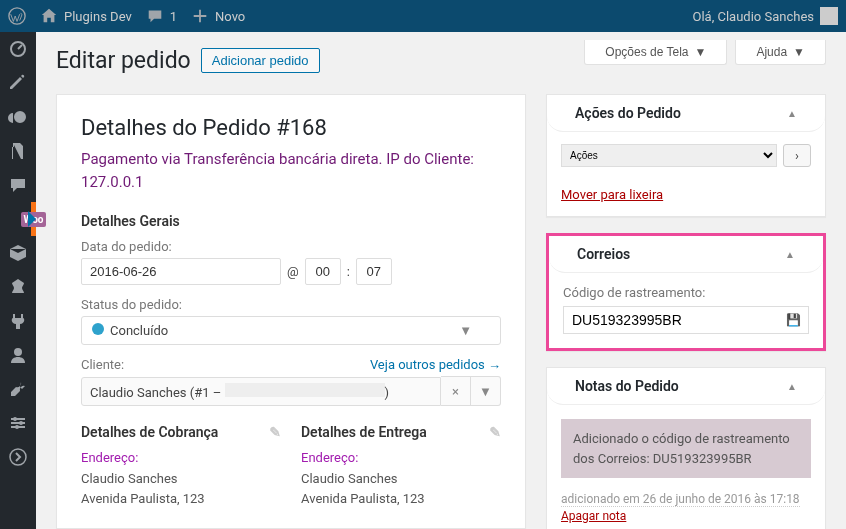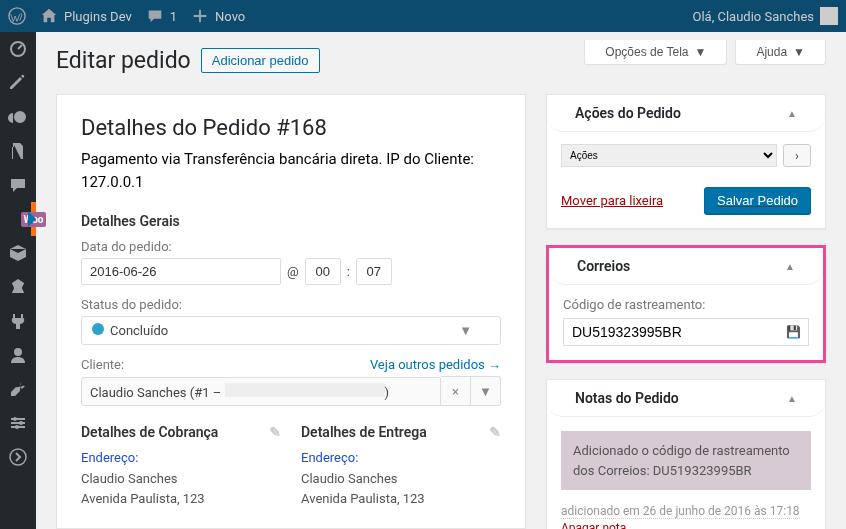--- a/index.html
+++ b/index.html
@@ -31,21 +31,21 @@
   
   .columns { display:flex; gap:20px; align-items:flex-start; }
   .main-col { flex:1; }
   .side-col { width:280px; display:flex; flex-direction:column; gap:16px; }
   
   .postbox { background:#fff; border:1px solid #e5e5e5; box-shadow:0 1px 1px rgba(0,0,0,.04); }
   .postbox .inside { padding: 0 14px 14px 14px; }
   
   .order-details { padding: 20px 24px; }
   .order-details h2 { font-size:22px; font-weight:400; color:#23282d; margin-bottom:8px; }
-  .order-meta { color:#000000; font-size:15px; line-height:1.5; margin-bottom:20px; }
+  .order-meta { color:#701a75; font-size:15px; line-height:1.5; margin-bottom:20px; }
   
   .section-h { font-size:14px; font-weight:600; color:#333; margin-bottom:10px; display:flex; align-items:center; justify-content:space-between;}
   .label { color:#777; font-size:13px; margin-bottom:4px; display:block; }
   .form-row { margin-bottom:12px; }
   .date-row { display:flex; align-items:center; gap:6px; }
   .text-input, .select-input { border:1px solid #ddd; padding:5px 8px; font-size:13px; background:#fff; color:#333; border-radius:2px; }
   .text-input.date { width:200px; }
   .text-input.tiny { width:36px; text-align:center; }
   .select-wide { width:100%; border:1px solid #ddd; padding:6px 28px 6px 10px; background:#fff; position:relative; border-radius:3px; font-size:13px; display:flex; align-items:center; justify-content:space-between; }
   .chevron { color:#888; }
@@ -54,31 +54,31 @@
   
   .customer-row { display:flex; align-items:center; }
   .customer-box { flex:1; border:1px solid #ddd; background:#fafafa; padding:5px 8px; border-radius:3px 0 0 3px; display:flex; align-items:center; justify-content:space-between; }
   .mask { background:#eee; width:160px; height:14px; display:inline-block; }
   .x-btn, .d-btn { border:1px solid #ddd; border-left:none; width:30px; height:30px; display:flex; align-items:center; justify-content:center; background:#fafafa; color:#888; }
   .d-btn { border-radius:0 3px 3px 0; }
   
   .two-col { display:flex; gap:20px; margin-top:18px; }
   .two-col > div { flex:1; }
   .edit-icon { color:#ccc; cursor:pointer; }
-  .addr-label { color:#1d4ed8; margin:8px 0 4px 0; }
+  .addr-label { color:#a21caf; margin:8px 0 4px 0; }
   .addr-val { color:#555; line-height:1.5; }
   
   
   .postbox-header { padding:10px 28px; display:flex; justify-content:space-between; align-items:center; border-bottom:1px solid #eee;border-radius:16px; }
   .postbox-header h3 { font-size:14px; font-weight:600; color:#23282d; }
   .toggle-tri { color:#888; font-size:10px; }
   .actions-row { display:flex; gap:6px; padding:12px 14px 10px 14px; }
   .actions-row select { flex:1; border:1px solid #ddd; padding:4px; font-size:10px; }
   .go-btn { border:1px solid #ccc; background:#f7f7f7; width:28px; display:flex; align-items:center; justify-content:center; border-radius:3px; cursor:pointer; }
-  .actions-footer { display:flex; justify-content:space-between; align-items:center; padding:10px 14px 14px 14px;text-decoration:underline; }
+  .actions-footer { display:flex; justify-content:space-between; align-items:flex-end; padding:10px 3px 14px 14px; }
   .trash-link { color:#a00; text-decoration:underline; font-size:13px; }
   .primary-btn { background:#0073aa; border:1px solid #006799; color:#fff; padding:5px 12px; border-radius:3px; font-size:13px; cursor:pointer; box-shadow:0 1px 0 #006799; }
   
   .highlight-box { border:3px solid #ec4899; }
   .track-input { width:100%; border:1px solid #ddd; padding:5px 8px; font-size:14px; }
   .track-wrap { position:relative; }
   .track-icon { position:absolute; right:8px; top:50%; transform:translateY(-50%); color:#999; font-size:12px; }
   
   .note-item { background:#d7cad2; padding:10px 12px; color:#555; line-height:1.5; position:relative; }
   .note-item::after { content:""; position:absolute; bottom:-8px; left:18px; border:8px solid transparent; border-top-color:#d7cad2; }
@@ -290,21 +290,20 @@
           <div class="postbox-header">
             <h3>Ações do Pedido</h3>
             <span class="toggle-tri">▲</span>
           </div>
           <div class="actions-row">
             <select><option>Ações</option></select>
             <div class="go-btn">›</div>
           </div>
           <div class="actions-footer">
             <a href="#" class="trash-link">Mover para lixeira</a>
-            <button class="primary-btn">Salvar Pedido</button>
           </div>
         </div>
 
         <div class="postbox highlight-box">
           <div class="postbox-header">
             <h3>Correios</h3>
             <span class="toggle-tri">▲</span>
           </div>
           <div class="inside" style="padding-top:12px;">
             <div class="label" style="margin-bottom:6px;">Código de rastreamento:</div>

